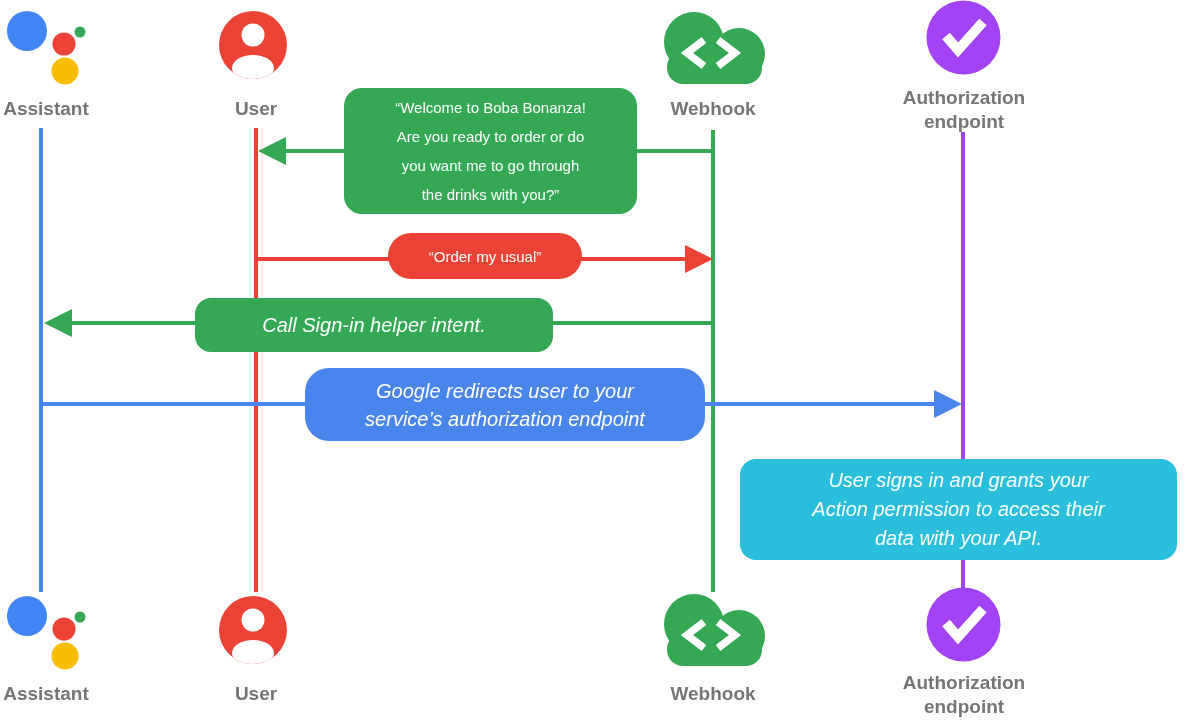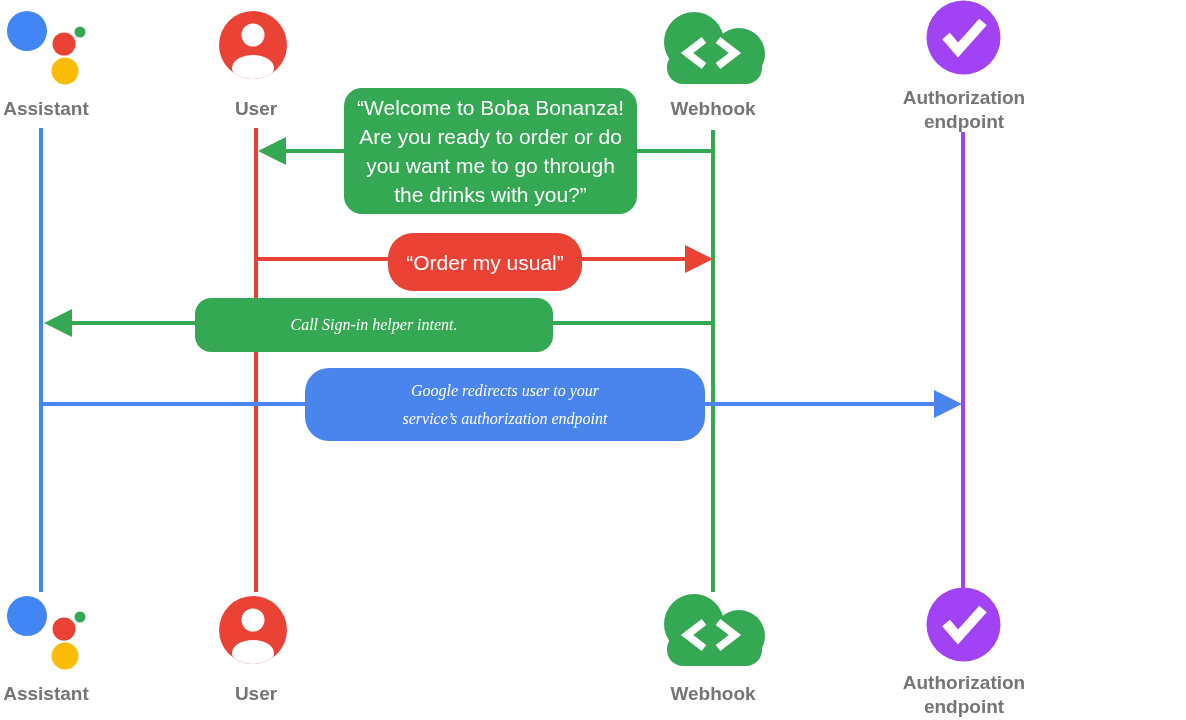--- a/index.html
+++ b/index.html
@@ -23,24 +23,24 @@
   .red-fill{background:var(--red);}
   .blue-fill{background:var(--blue-bubble);}
   .head-left.green-fill,.head-right.green-fill{background:none;border-right-color:var(--green);border-left-color:var(--green);}
   .head-left.red-fill,.head-right.red-fill{background:none;border-right-color:var(--red);border-left-color:var(--red);}
   .head-left.blue-fill,.head-right.blue-fill{background:none;border-right-color:var(--blue-bubble);border-left-color:var(--blue-bubble);}
   
   .bubble{
     position:absolute;display:flex;align-items:center;justify-content:center;
     color:#fff;text-align:center;white-space:pre-line;box-sizing:border-box;
   }
-  .bubble-sans{font-size:21px;line-height:29px;}
-  .bubble-mono{font-family:Liberation Serif, serif;font-style:italic;font-size:16px;line-height:28px;}
+  .bubble-sans{font-size:15px;line-height:29px;}
+  .bubble-mono{font-family:Liberation Sans, sans-serif;font-style:italic;font-size:20px;line-height:28px;}
   .b-welcome{left:344px;top:88px;width:293px;height:126px;border-radius:18px;background:var(--green);}
-  .b-order{left:388px;top:233px;width:194px;height:58px;border-radius:25px;background:var(--red);}
+  .b-order{left:388px;top:233px;width:194px;height:46px;border-radius:25px;background:var(--red);}
   .b-signin{left:195px;top:298px;width:358px;height:54px;border-radius:16px;background:var(--green);}
   .b-redirect{left:305px;top:368px;width:400px;height:73px;border-radius:24px;background:var(--blue-bubble);}
   .b-note{left:740px;top:459px;width:437px;height:101px;border-radius:16px;background:var(--cyan);line-height:29px;}
   
   .actor-label{
     position:absolute;text-align:center;color:var(--gray-label);
     font-weight:bold;font-size:19px;line-height:24px;white-space:pre-line;
   }
   
   .f-blue{fill:var(--blue);} .f-red{fill:var(--red);} .f-green{fill:var(--green);}
@@ -71,20 +71,23 @@
   <div class="ahead head-right blue-fill" style="left:934px;top:390px;"></div>
 
   <div class="bubble bubble-sans b-welcome">“Welcome to Boba Bonanza!
 Are you ready to order or do
 you want me to go through
 the drinks with you?”</div>
   <div class="bubble bubble-sans b-order">“Order my usual”</div>
   <div class="bubble bubble-mono b-signin">Call Sign-in helper intent.</div>
   <div class="bubble bubble-mono b-redirect">Google redirects user to your
 service’s authorization endpoint</div>
+  <div class="bubble bubble-mono b-note">User signs in and grants your
+Action permission to access their
+data with your API.</div>
 
   <svg class="icon" style="left:6px;top:10px;" width="82" height="78" viewBox="0 0 82 78">
     <circle class="f-blue" cx="21" cy="21" r="20"></circle>
     <circle class="f-green" cx="74" cy="22" r="5.5"></circle>
     <circle class="f-red" cx="58" cy="34" r="11.5"></circle>
     <circle class="f-yellow" cx="59" cy="61" r="13.5"></circle>
   </svg>
 
   <svg class="icon" style="left:218px;top:10px;" width="70" height="70" viewBox="0 0 70 70">
     <defs>

